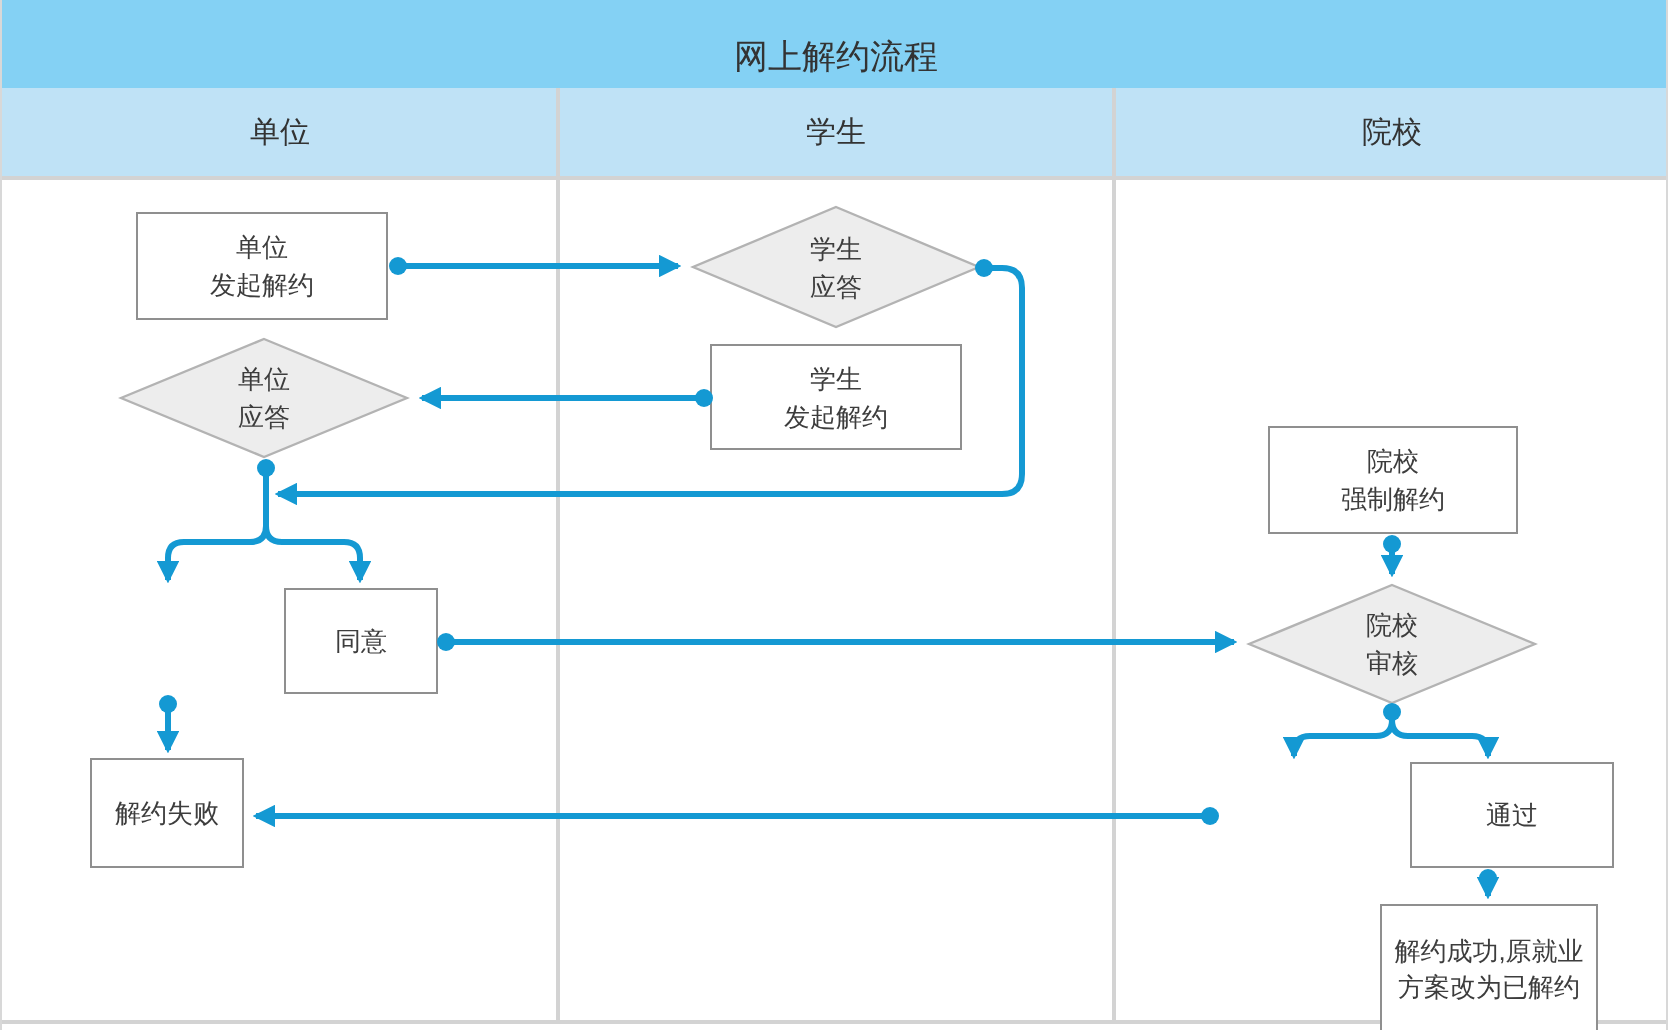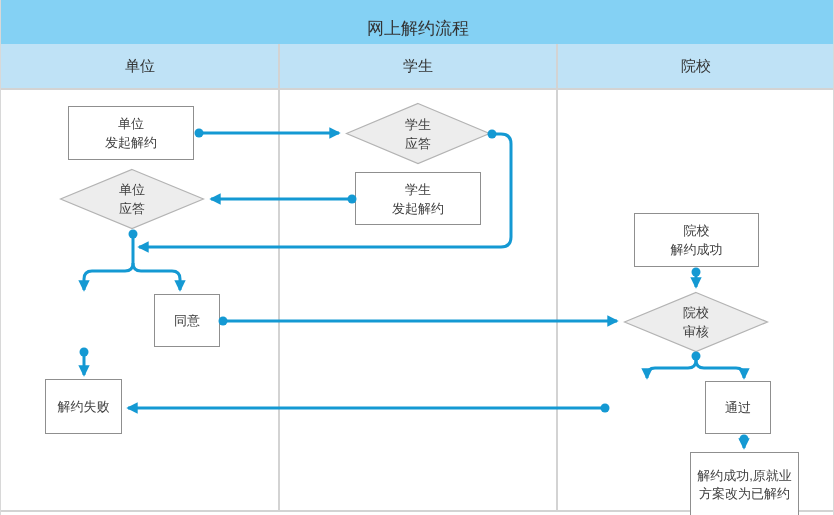--- a/index.html
+++ b/index.html
@@ -86,42 +86,42 @@
   <div class="node decision" style="left:58px;top:168px;width:146px;height:62px;">
     <svg class="dshape" viewBox="0 0 146 62" preserveAspectRatio="none">
       <polygon points="73,1.5 144.5,31 73,60.5 1.5,31"></polygon>
     </svg>
     <span class="nl">单位</span>
     <span class="nl">应答</span>
   </div>
 
   <div class="node process" style="left:633px;top:213px;width:125px;height:54px;">
     <span class="nl">院校</span>
-    <span class="nl">解约成功</span>
+    <span class="nl">强制解约</span>
   </div>
 
   <div class="node decision" style="left:622px;top:291px;width:146px;height:62px;">
     <svg class="dshape" viewBox="0 0 146 62" preserveAspectRatio="none">
       <polygon points="73,1.5 144.5,31 73,60.5 1.5,31"></polygon>
     </svg>
     <span class="nl">院校</span>
     <span class="nl">审核</span>
   </div>
 
 
-  <div class="node process" style="left:141px;top:294px;width:66px;height:53px;margin-left:12px;">
+  <div class="node process" style="left:141px;top:294px;width:77px;height:53px;">
     <span class="nl">同意</span>
   </div>
 
   <div class="node process" style="left:44px;top:379px;width:77px;height:55px;">
     <span class="nl">解约失败</span>
   </div>
 
 
-  <div class="node process" style="left:704px;top:381px;width:66px;height:53px;">
+  <div class="node process" style="left:704px;top:381px;width:102px;height:53px;">
     <span class="nl">通过</span>
   </div>
 
   <div class="node process node-success" style="left:689px;top:452px;width:109px;height:66px;">
     <span class="nl">解约成功,原就业</span>
     <span class="nl">方案改为已解约</span>
   </div>
 
   <svg class="wires" viewBox="0 0 834 515">
     <defs>

